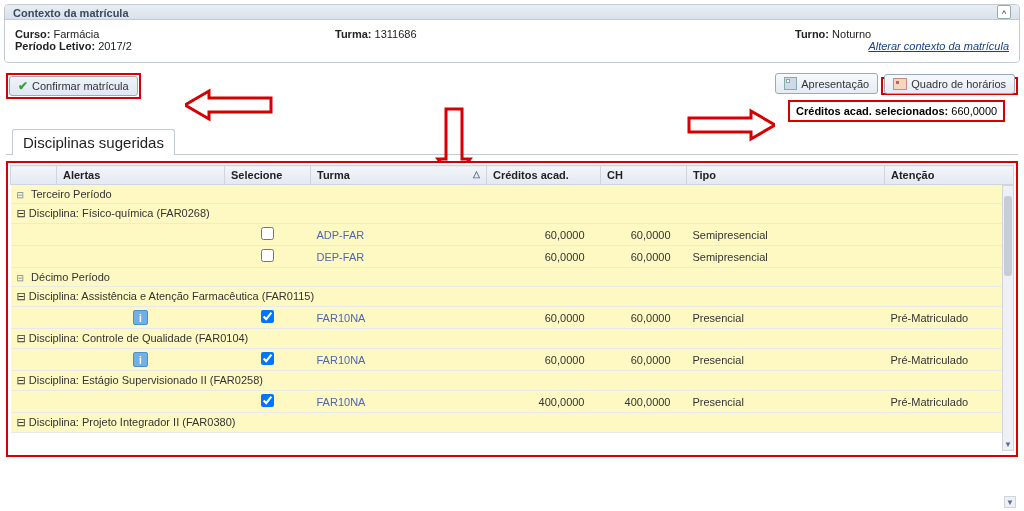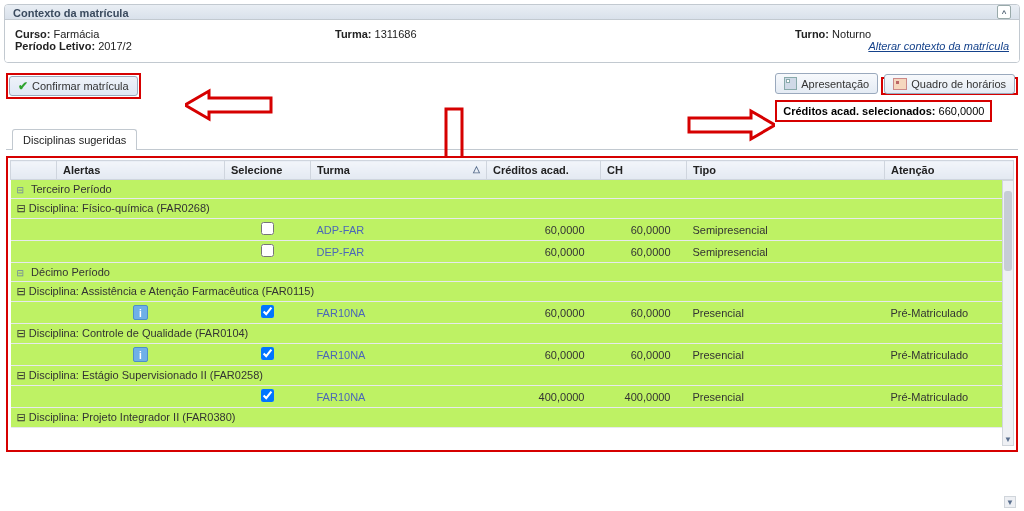--- a/index.html
+++ b/index.html
@@ -18,35 +18,35 @@
   .toolbar { display:flex; justify-content:space-between; align-items:flex-start; padding:6px 6px 2px; }
   .btn { display:inline-flex; align-items:center; gap:4px; border:1px solid #9aa9bd; border-radius:3px; background:linear-gradient(to bottom,#f7f9fc,#e4ebf4); padding:3px 8px; font-size:11px; color:#333; cursor:pointer; }
   .btn-confirm { background:linear-gradient(to bottom,#eef2f9,#dfe8f5); }
   .btn .ico { font-size:12px; line-height:1; }
   .ico-check { color:#2fa32f; font-weight:bold; }
   .ico-present { width:13px; height:13px; display:inline-block; background:#cfd9e7; border:1px solid #8aa; position:relative; }
   .ico-present::after{ content:""; position:absolute; left:1px; top:1px; right:6px; bottom:6px; background:#fff; border:1px solid #8aa; }
   .ico-sched { width:14px; height:12px; display:inline-block; background:#f6d7be; border:1px solid #c88; position:relative; }
   .ico-sched::before{ content:""; position:absolute; left:2px; top:2px; width:3px; height:3px; background:#b66; }
   .red-box { border:2px solid #d60000; padding:1px; }
-  .right-section { display:flex; flex-direction:column; align-items:flex-start; gap:4px; }
+  .right-section { display:flex; flex-direction:column; align-items:center; gap:4px; }
   .credits-box { border:2px solid #d60000; padding:3px 6px; font-weight:bold; font-size:11px; margin-top:2px; }
   .credits-box .cval { font-weight:normal; }
   .arrow { position:absolute; }
   .arrow-left { left:185px; top:88px; }
   .arrow svg { display:block; }
   .arrow-right { left:685px; top:108px; }
   .arrow-down { left:435px; top:105px; }
   .tabs { display:flex; align-items:flex-end; padding-left:6px; border-bottom:1px solid #c2c9d0; margin:4px 6px 0; }
-  .tab { border:1px solid #c2c9d0; border-bottom:none; padding:4px 10px; background:linear-gradient(to bottom,#f5f8fb,#e6ecf3); border-top-left-radius:3px; border-top-right-radius:3px; font-size:11px; color:#222; cursor:pointer; }
+  .tab { border:1px solid #c2c9d0; border-bottom:none; padding:4px 10px; background:linear-gradient(to bottom,#f5f8fb,#e6ecf3); border-top-left-radius:3px; border-top-right-radius:3px; font-size:15px; color:#222; cursor:pointer; }
   .tab.active { background:#fff; position:relative; top:1px; }
   .grid-wrap { margin:6px; border:2px solid #d60000; padding:2px; background:#fff; height:296px; position:relative; }
   table.grid { width:100%; border-collapse:collapse; font-size:11px; }
   table.grid th { background:linear-gradient(to bottom,#f2f5fa,#e3e9f2); border:1px solid #cfd5de; padding:3px 6px; text-align:left; font-weight:bold; color:#222; }
-  table.grid td { border-bottom:1px solid #e7e9ee; padding:3px 6px; color:#333; background:#bef264; }
+  table.grid td { border-bottom:1px solid #e7e9ee; padding:3px 6px; color:#333; background:#fef9c3; }
   .group-row td { background:linear-gradient(to bottom,#f4f7fb,#eaeff6); font-weight:normal; color:#333; }
   .group-row .tree-ico { color:#6b829e; font-size:9px; margin-right:4px; cursor:pointer; }
   .disc-row td { background:#f6f7f9; padding-left:24px; }
   .data-row td:first-child { padding-left:40px; }
   .centered { text-align:center; }
   .num { text-align:right; padding-right:16px !important; }
   .turma-link { color:#4b67b8; cursor:pointer; }
   .info-ico { display:inline-block; width:15px; height:15px; background:#6fb0e8; color:#fff; border-radius:2px; text-align:center; line-height:15px; font-weight:bold; font-size:10px; border:1px solid #4d8fc9; }
   .col-expand { width:22px; }
   .col-alert { width:168px; }

